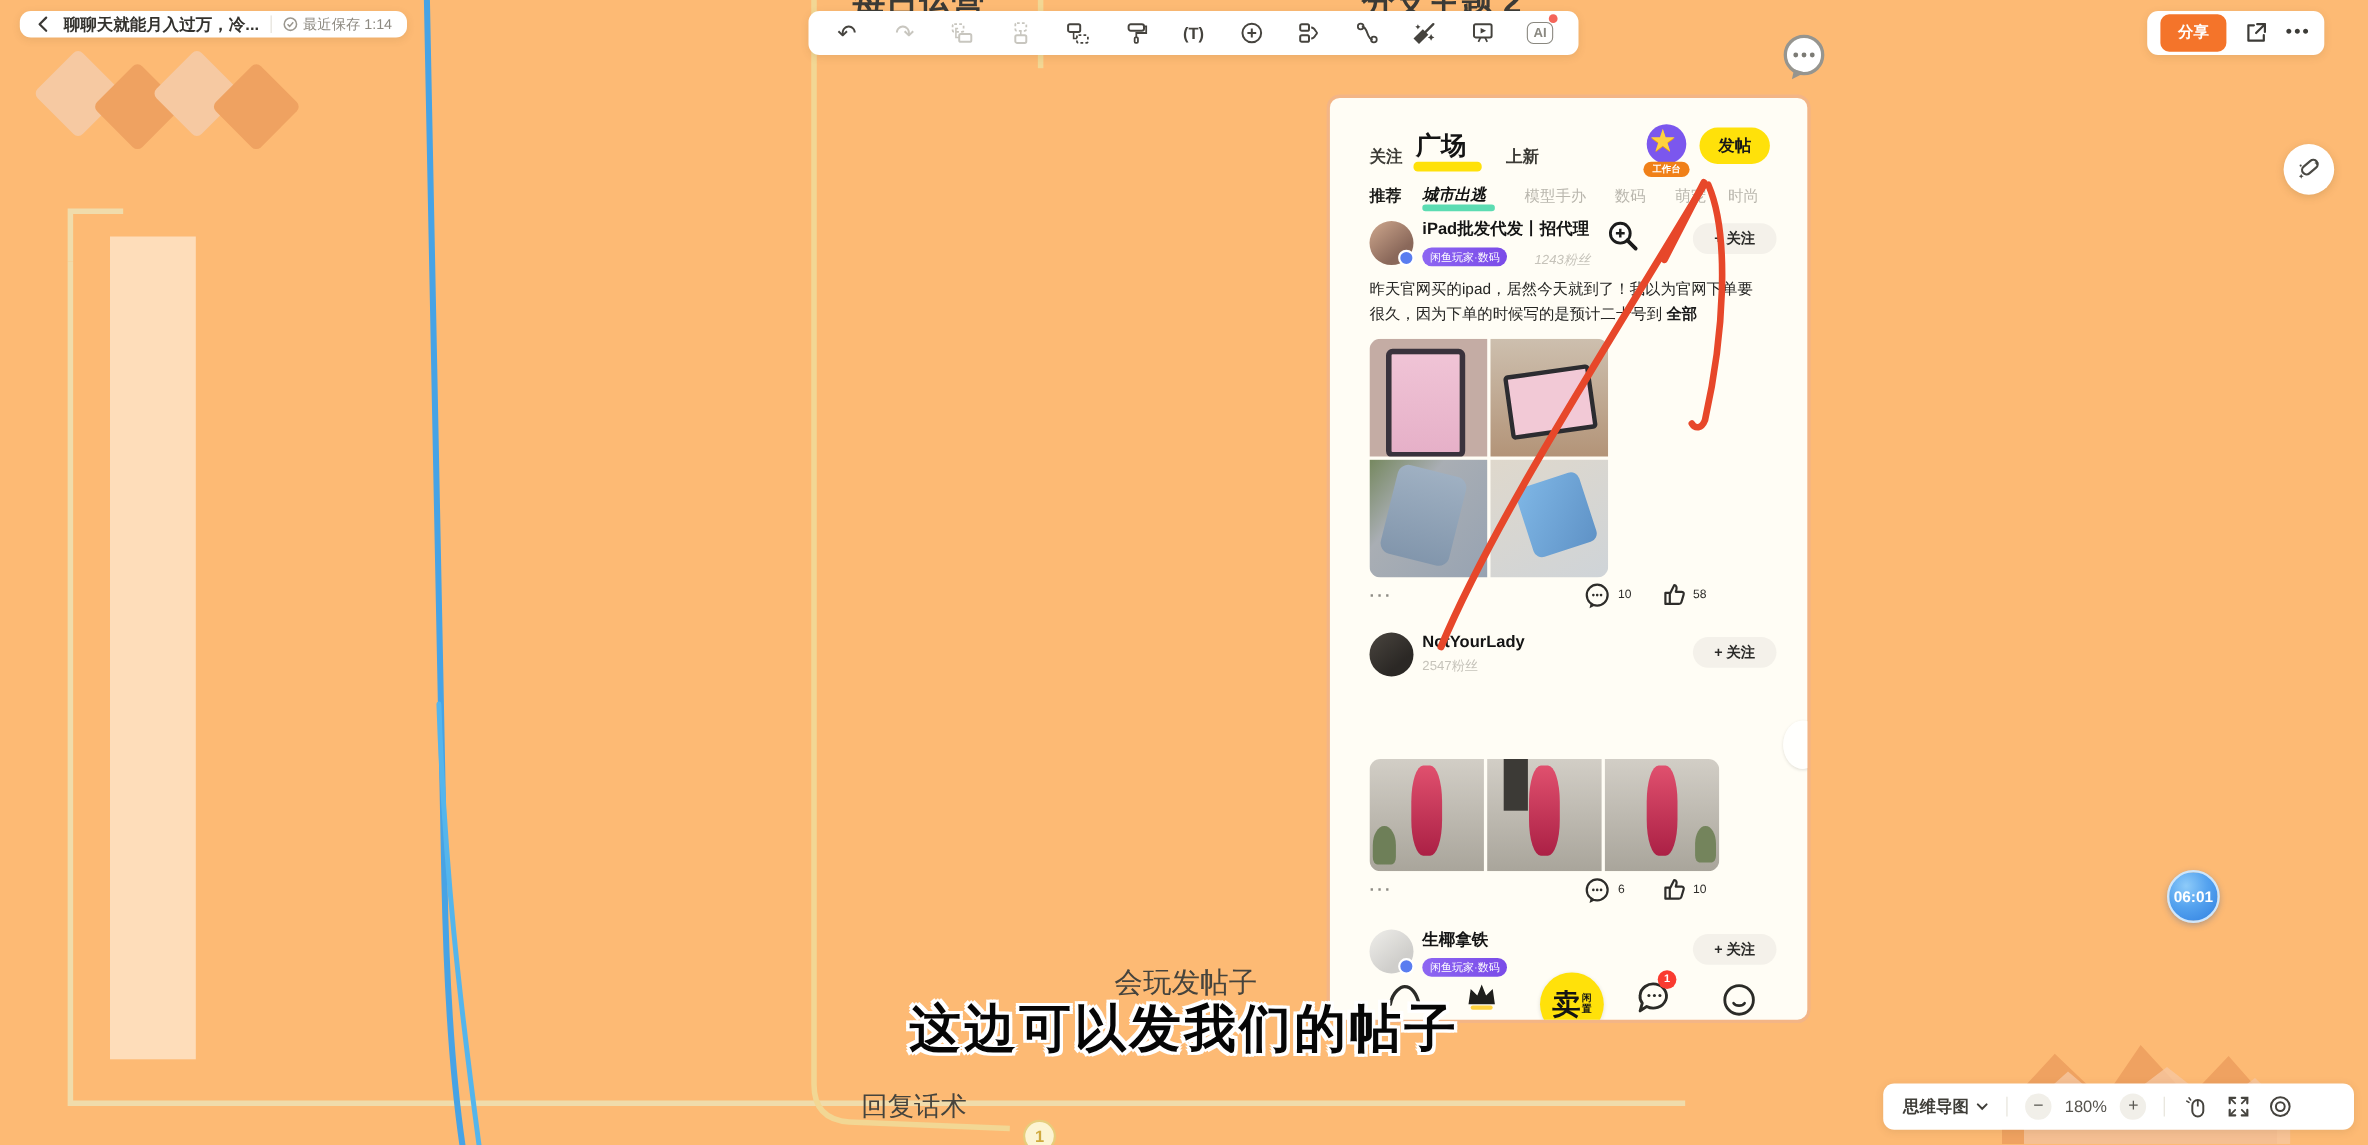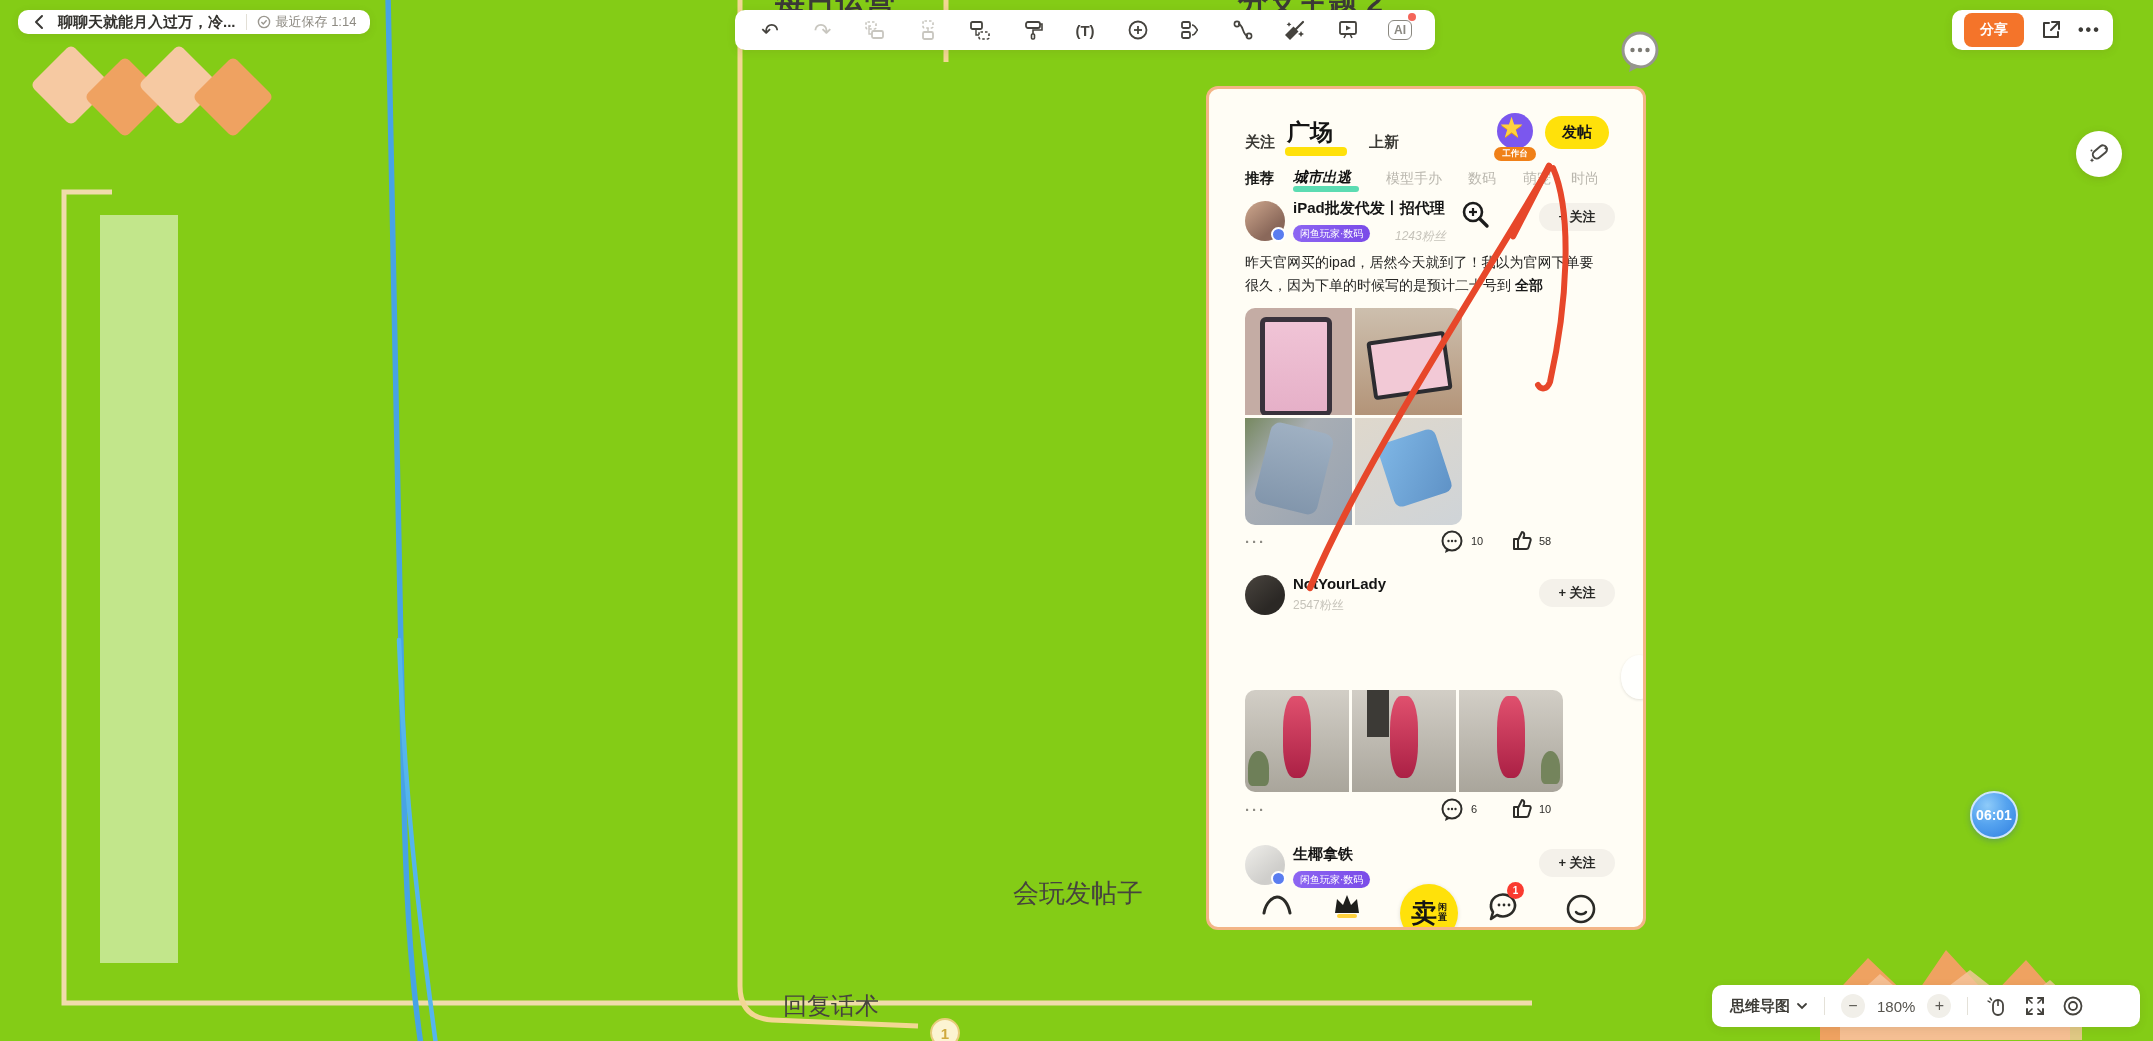--- a/index.html
+++ b/index.html
@@ -1,17 +1,17 @@
 <!DOCTYPE html>
 <html><head>
 <meta charset="utf-8">
 <style>
   html,body{margin:0;padding:0;background:#fbf8e8;}
   *{box-sizing:border-box;font-family:"Liberation Sans","DejaVu Sans",sans-serif;}
-  .stage{position:relative;width:2153px;height:1041px;overflow:hidden;background:#84cc16;}
+  .stage{position:relative;width:2153px;height:1041px;overflow:hidden;background:#fdba74;}
   .abs{position:absolute;}
   .pill{background:#fff;border-radius:10px;box-shadow:0 2px 8px rgba(90,70,30,.12);display:flex;align-items:center;}
   
   .doc-pill{left:18px;top:10px;height:24px;padding:0 14px;gap:10px;z-index:10;}
   .doc-title{font-size:15px;color:#33322e;font-weight:700;white-space:nowrap;}
   .doc-div{width:1px;height:16px;background:#e2dfd6;}
   .saved{font-size:13px;color:#8d8a82;display:flex;align-items:center;gap:5px;}
   .toolbar{left:735px;top:10px;width:700px;height:40px;padding:0 20px;justify-content:space-between;z-index:10;}
   .tb-ic{width:30px;height:30px;display:flex;align-items:center;justify-content:center;color:#45433e;position:relative;cursor:pointer;}
   .tb-ic.dis{color:#c8c6bf;}
@@ -250,20 +250,21 @@
     <path d="M1553,168 C1573,214 1567,306 1550,382 C1547,390 1541,390 1538,385" fill="none" stroke="#e7472a" stroke-width="6" stroke-linecap="round"></path>
   </svg>
 
   <svg class="abs" style="left:1458px;top:198px;z-index:7;" width="38" height="38" viewBox="0 0 38 38">
     <circle cx="15" cy="14" r="9" fill="rgba(255,255,255,.6)" stroke="#1c1c1c" stroke-width="2.6"></circle>
     <line x1="15" y1="10" x2="15" y2="18" stroke="#1c1c1c" stroke-width="2.2"></line>
     <line x1="11" y1="14" x2="19" y2="14" stroke="#1c1c1c" stroke-width="2.2"></line>
     <line x1="21.5" y1="20.5" x2="29" y2="28" stroke="#1c1c1c" stroke-width="3.4" stroke-linecap="round"></line>
   </svg>
 
+  <div class="caption">这边可以发我们的帖子</div>
 
   <div class="abs pill doc-pill">
     <svg width="16" height="16" viewBox="0 0 16 16">
         <polyline points="10,2 4,8 10,14" fill="none" stroke="#3a3936" stroke-width="2" stroke-linecap="round" stroke-linejoin="round"></polyline>
       </svg>
     <span class="doc-title">聊聊天就能月入过万，冷...</span>
     <span class="doc-div"></span>
     <span class="saved">
       <svg width="14" height="14" viewBox="0 0 14 14">
           <circle cx="7" cy="7" r="5.6" fill="none" stroke="#9a978f" stroke-width="1.4"></circle>

